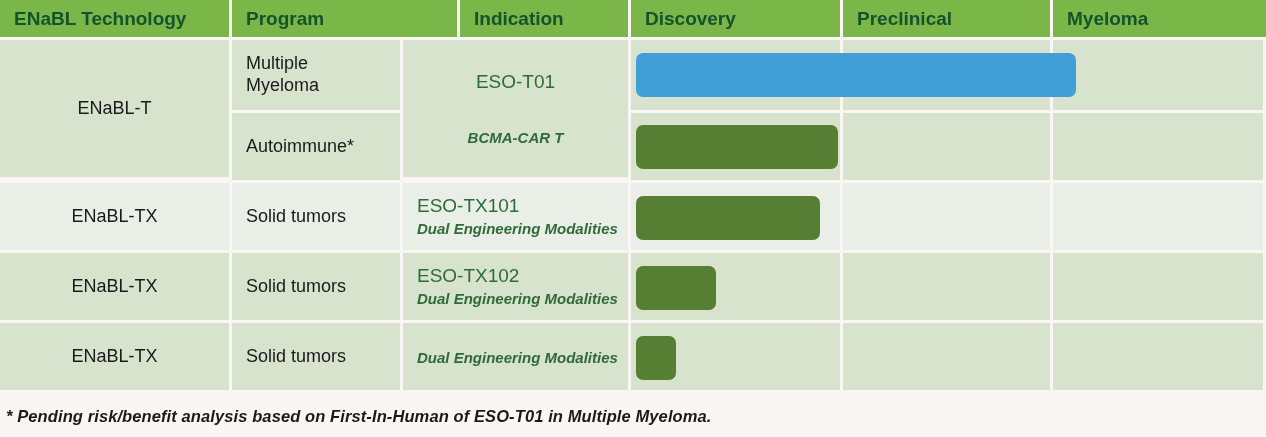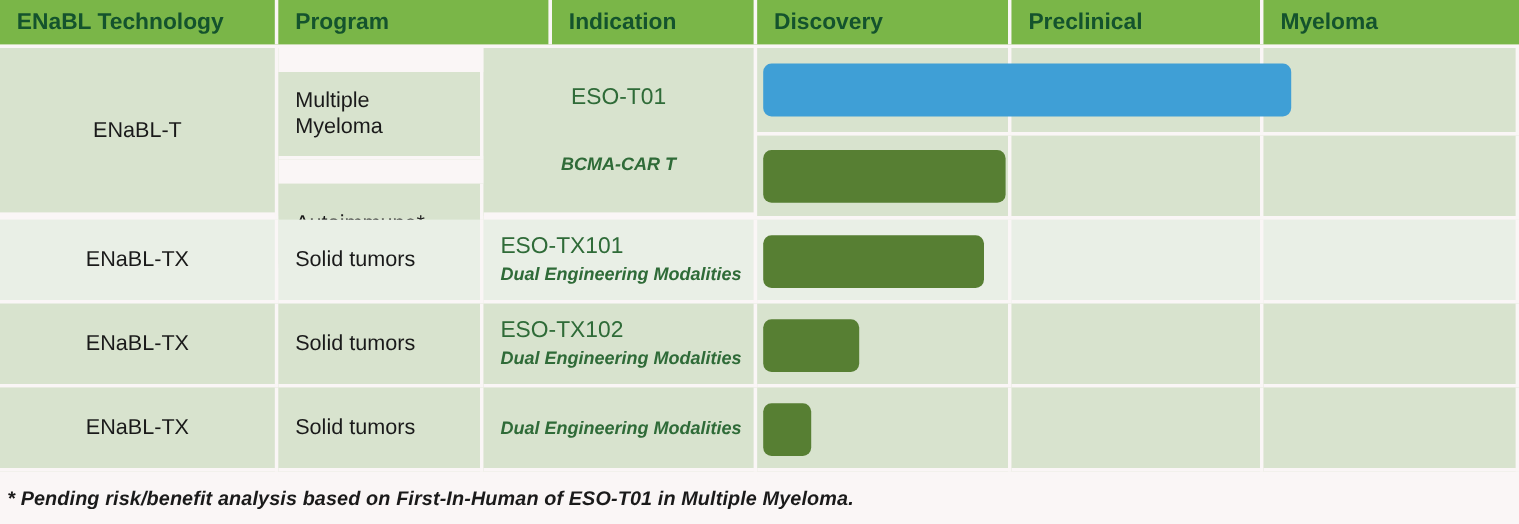--- a/index.html
+++ b/index.html
@@ -83,21 +83,21 @@
     display:flex;align-items:center;justify-content:center;
     font-size:18px;color:#1A1A1A;
   }
   .ind-stack{position:absolute;left:232px;top:0;width:171px;height:143px;}
   .ind-sub{
     box-sizing:border-box;width:171px;height:73px;
     background:#D8E3CE;
     border-right:3px solid #FAF6F6;border-bottom:3px solid #FAF6F6;
     display:flex;align-items:center;
     padding-left:14px;
-    font-size:18px;color:#1A1A1A;line-height:1.22;margin-top:20px;
+    font-size:18px;color:#1A1A1A;line-height:1.22;
   }
   .ind-sub.second{height:70px;}
   .prog-span{
     position:absolute;left:403px;top:0;width:228px;height:140px;
     background:#D8E3CE;
     border-right:3px solid #FAF6F6;border-bottom:3px solid #FAF6F6;
     box-sizing:border-box;
     display:flex;flex-direction:column;align-items:center;justify-content:center;gap:34px;
   }
   .chart-stack{position:absolute;left:631px;top:0;width:635px;height:143px;}

